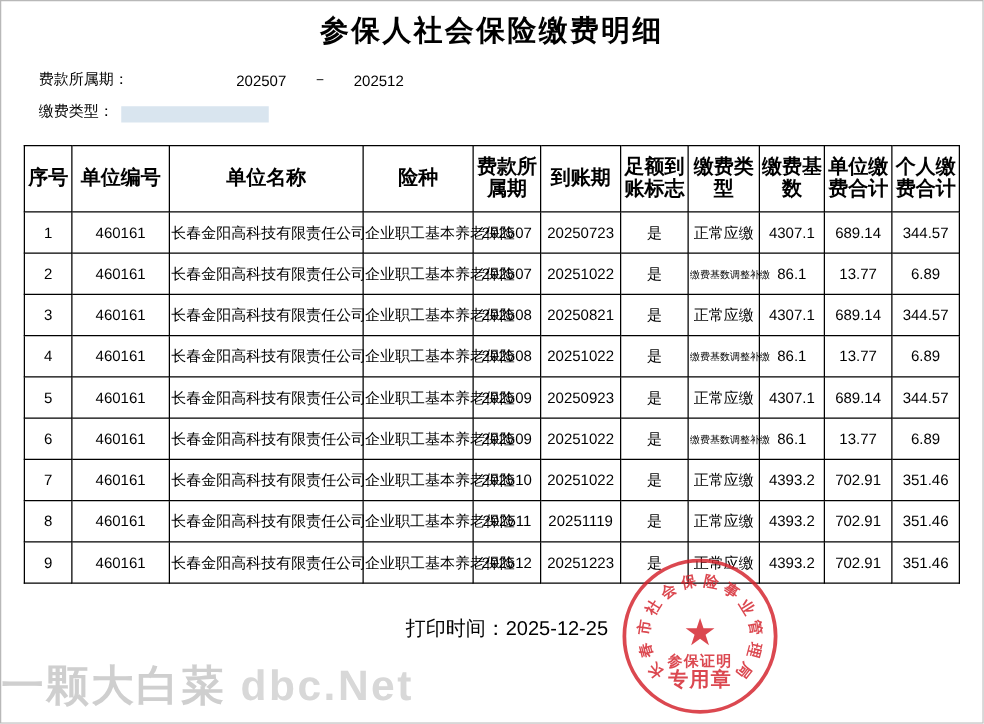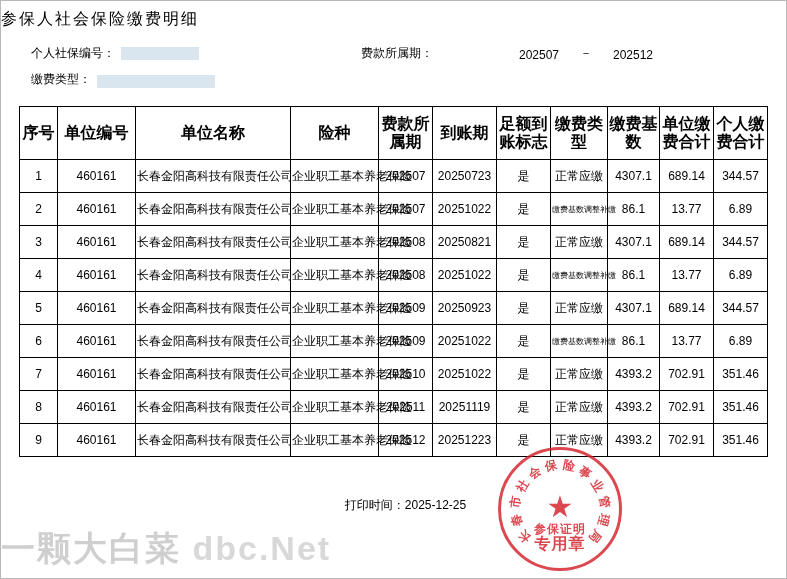--- a/index.html
+++ b/index.html
@@ -13,23 +13,23 @@
   .page {
     position: relative;
     width: 787px;
     height: 579px;
     background: #ffffff;
     border: 1px solid #b8b8b8;
     box-sizing: border-box;
     overflow: hidden;
   }
   .doc-title {
-    text-align: left;
-    font-size: 16px;
-    font-weight: normal;
+    text-align: center;
+    font-size: 23px;
+    font-weight: bold;
     letter-spacing: 2px;
     color: #000;
     margin-top: 8px;
     margin-bottom: 4px;
   }
   .meta {
     margin: 10px 30px 0 30px;
     font-size: 12px;
     color: #000;
   }
@@ -98,21 +98,21 @@
   td.name { font-size: 12px; }
   td.ins { font-size: 10px; }
   td.kind { font-size: 11px; }
   td.kind.small { font-size: 8px; }
   .footer {
     position: absolute;
     left: 0;
     right: 0;
     bottom: 64px;
     text-align: center;
-    font-size: 12px;
+    font-size: 16px;
     color: #000;
     padding-left: 24px;
   }
   .seal {
     position: absolute;
     left: 497px;
     top: 446px;
     width: 118px;
     height: 118px;
     border: 3px solid #d4202a;
@@ -190,24 +190,20 @@
 </style>
 </head>
 <body>
 
 <div class="page">
 
   <div class="doc-title">参保人社会保险缴费明细</div>
 
   <div class="meta">
     <div class="meta-row">
-      <div class="meta-cell meta-left">
-        <span class="meta-label">个人社保编号：</span>
-        <span class="redact w1"></span>
-      </div>
       <div class="meta-right">
         <span class="meta-label">费款所属期：</span>
         <span class="period-val" style="margin-left:76px;">202507</span>
         <span class="period-dash">－</span>
         <span class="period-val">202512</span>
       </div>
     </div>
     <div class="meta-row">
       <div class="meta-right">
         <span class="meta-label">缴费类型：</span>

